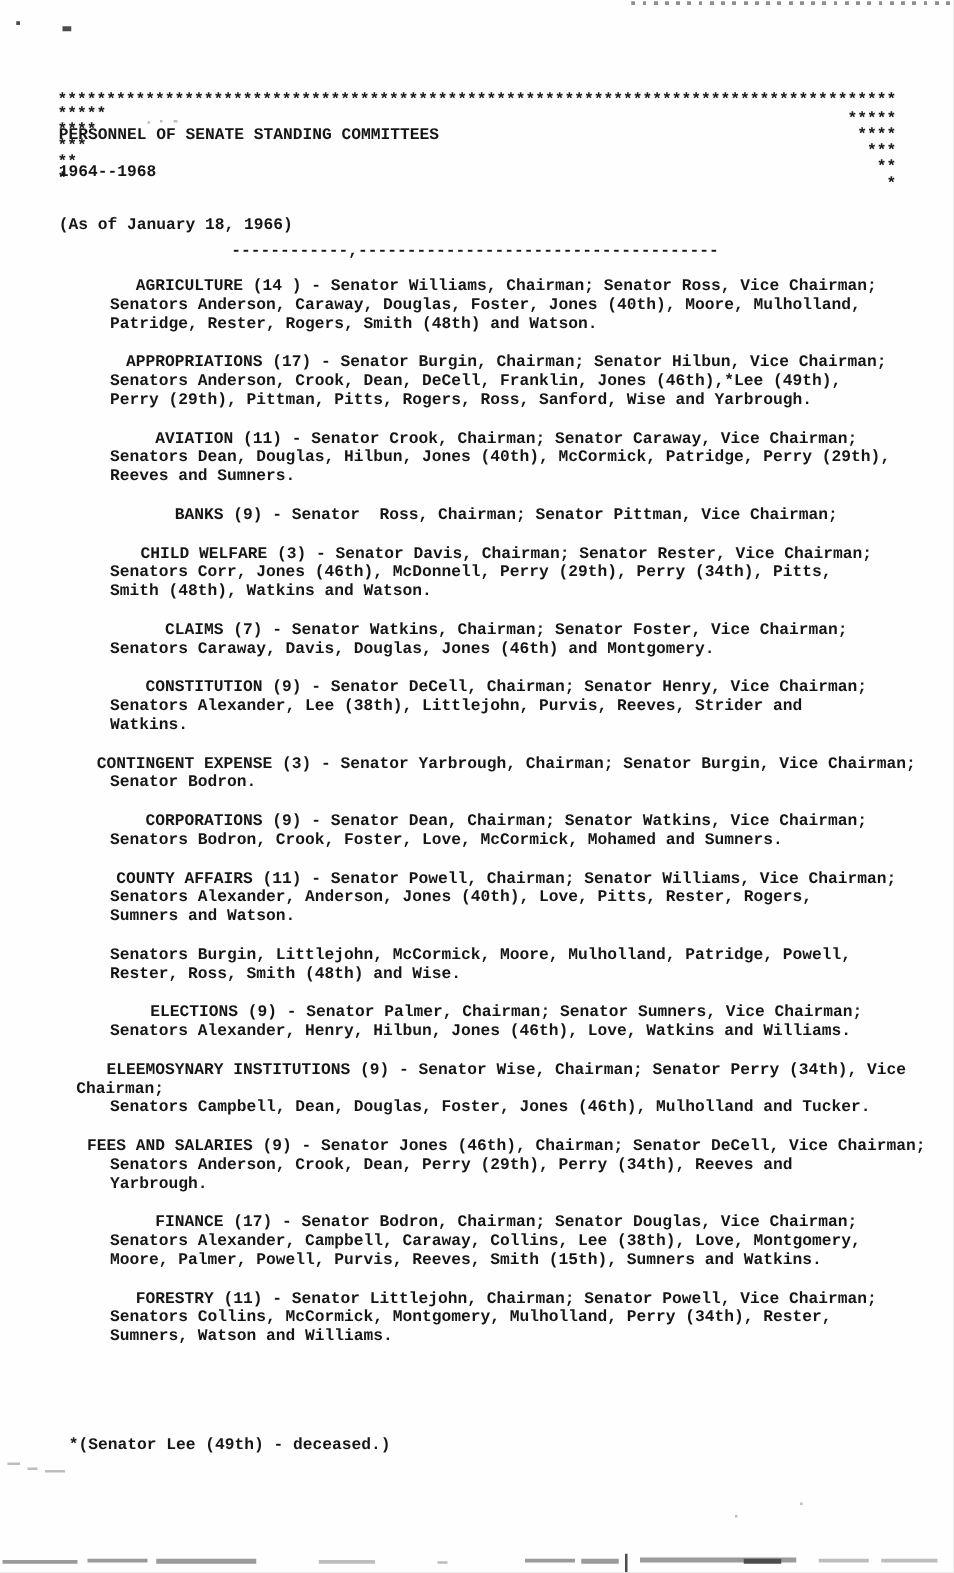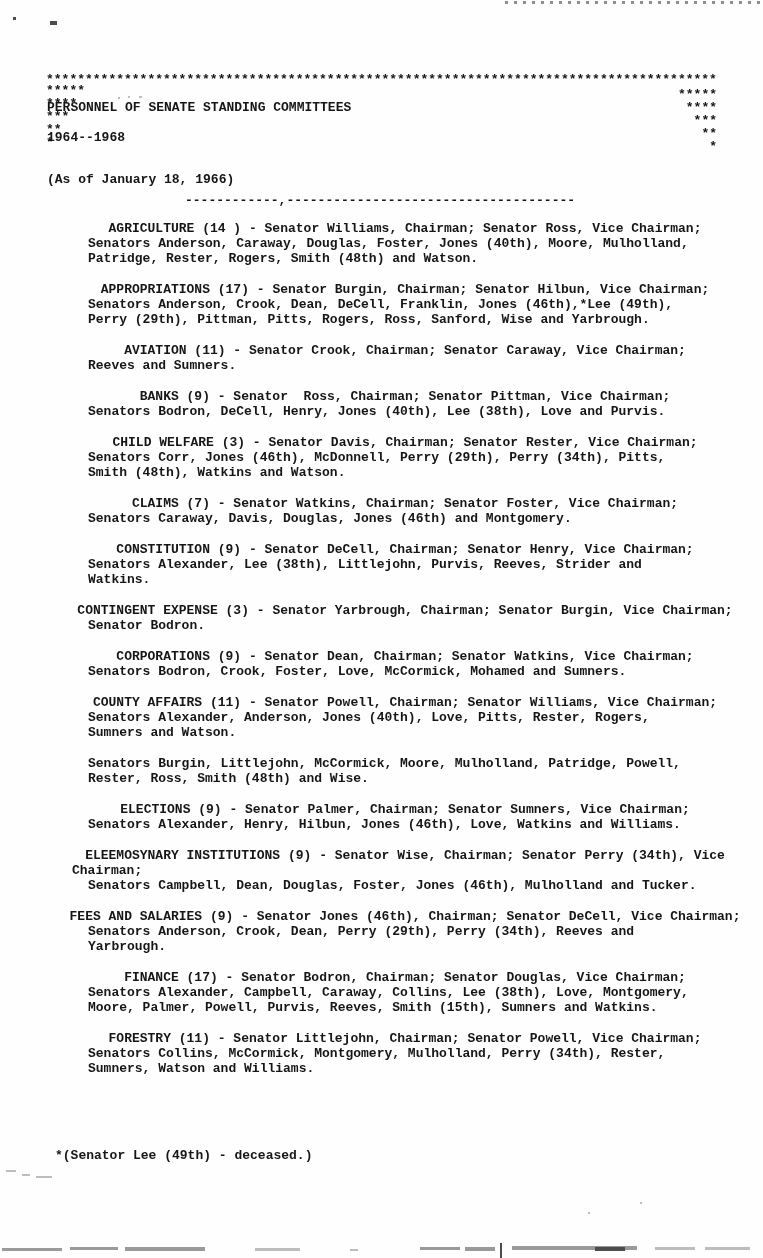--- a/index.html
+++ b/index.html
@@ -23,21 +23,21 @@
   .t1{top:100px;}
   .t2{top:130px;}
   .t3{top:172px;}
   .sep{left:185px;top:193px;font-size:13px;line-height:15px;white-space:pre;}
   
   .committee-list{left:47px;top:221px;width:716px;}
   .committee{margin-bottom:16px;}
   .line{white-space:pre;font-size:13px;line-height:15px;}
   .indent-head{margin-left:0;text-align:center;}
   .indent-cont{margin-left:41px;}
-  .indent-cont2{margin-left:25px;}
+  .indent-cont2{margin-left:14px;}
   .footnote{left:55px;top:1148px;font-size:13px;line-height:15px;white-space:pre;}
   
   .dotline{top:1px;left:505px;width:256px;height:3px;
     background:repeating-linear-gradient(90deg,#8f8f8f 0 3px,transparent 3px 9px);}
   .art{position:absolute;background:#9a9a9a;}
   .art.dark{background:#4c4c4c;}
   .art.light{background:#bdbdbd;}
 </style>
 </head>
 <body>
@@ -66,25 +66,25 @@
         <div class="line indent-cont">Senators Anderson, Caraway, Douglas, Foster, Jones (40th), Moore, Mulholland,</div>
         <div class="line indent-cont">Patridge, Rester, Rogers, Smith (48th) and Watson.</div>
       </div>
       <div class="committee">
         <div class="line indent-head">APPROPRIATIONS (17) - Senator Burgin, Chairman; Senator Hilbun, Vice Chairman;</div>
         <div class="line indent-cont">Senators Anderson, Crook, Dean, DeCell, Franklin, Jones (46th),*Lee (49th),</div>
         <div class="line indent-cont">Perry (29th), Pittman, Pitts, Rogers, Ross, Sanford, Wise and Yarbrough.</div>
       </div>
       <div class="committee">
         <div class="line indent-head">AVIATION (11) - Senator Crook, Chairman; Senator Caraway, Vice Chairman;</div>
+        <div class="line indent-cont">Senators Dean, Douglas, Hilbun, Jones (40th), McCormick, Patridge, Perry (29th),</div>
         <div class="line indent-cont">Reeves and Sumners.</div>
       </div>
       <div class="committee">
         <div class="line indent-head">BANKS (9) - Senator  Ross, Chairman; Senator Pittman, Vice Chairman;</div>
-        <div class="line indent-cont">Senators Bodron, DeCell, Henry, Jones (40th), Lee (38th), Love and Purvis.</div>
       </div>
       <div class="committee">
         <div class="line indent-head">CHILD WELFARE (3) - Senator Davis, Chairman; Senator Rester, Vice Chairman;</div>
         <div class="line indent-cont">Senators Corr, Jones (46th), McDonnell, Perry (29th), Perry (34th), Pitts,</div>
         <div class="line indent-cont">Smith (48th), Watkins and Watson.</div>
       </div>
       <div class="committee">
         <div class="line indent-head">CLAIMS (7) - Senator Watkins, Chairman; Senator Foster, Vice Chairman;</div>
         <div class="line indent-cont">Senators Caraway, Davis, Douglas, Jones (46th) and Montgomery.</div>
       </div>

